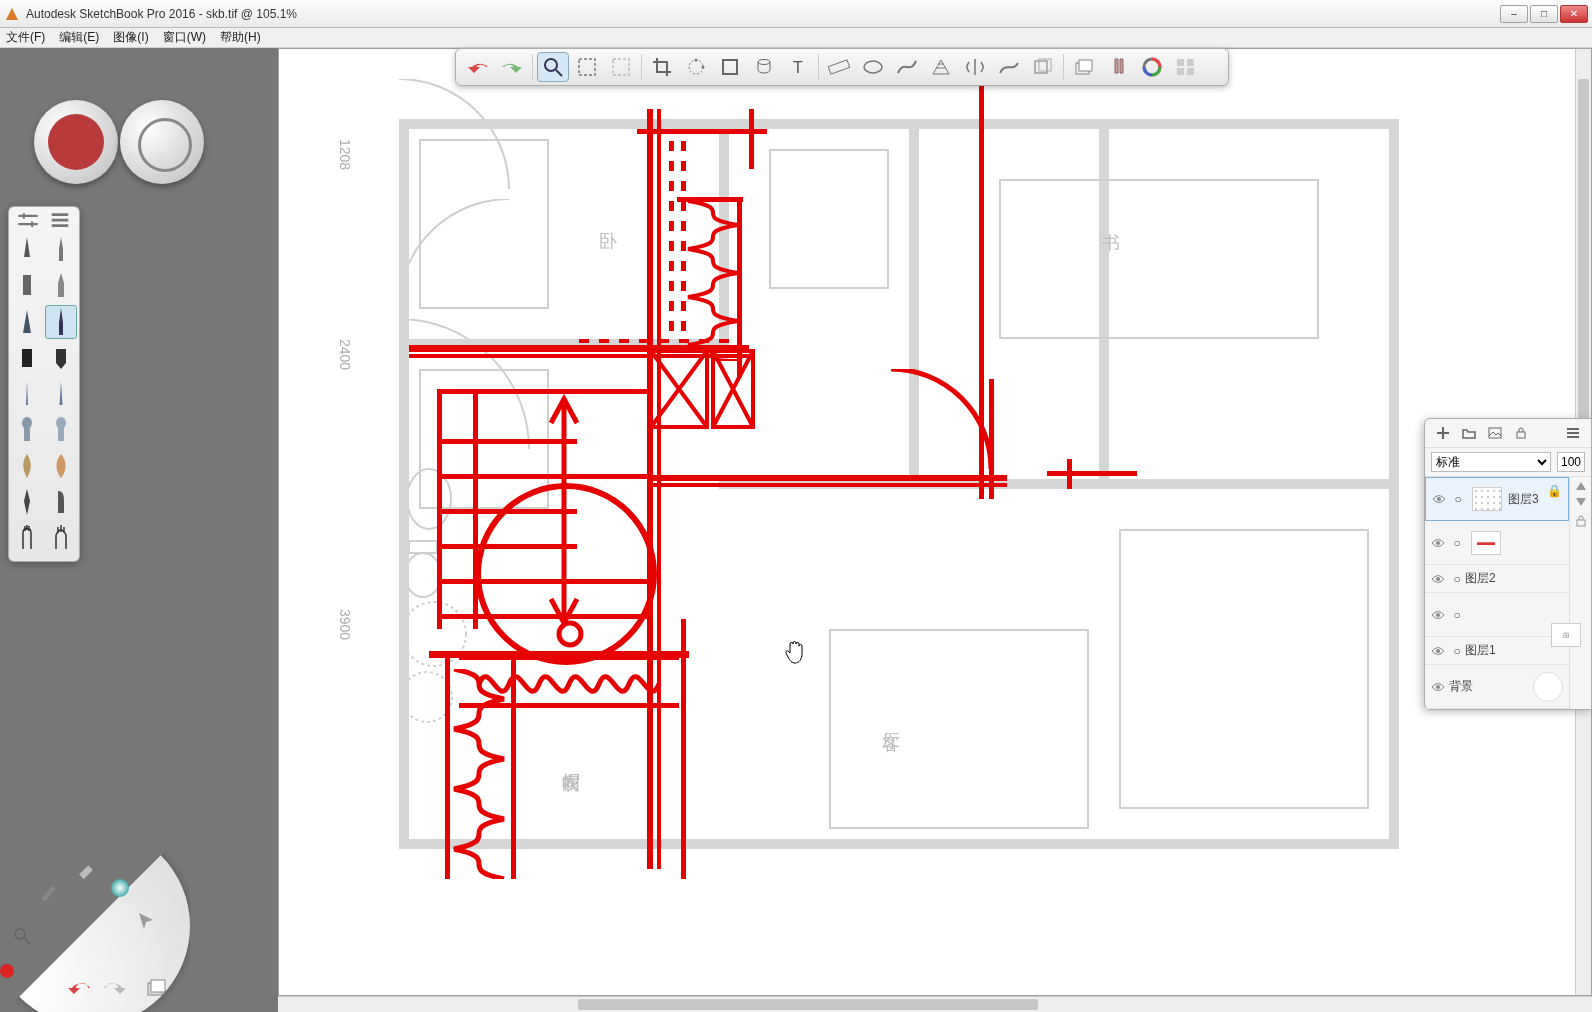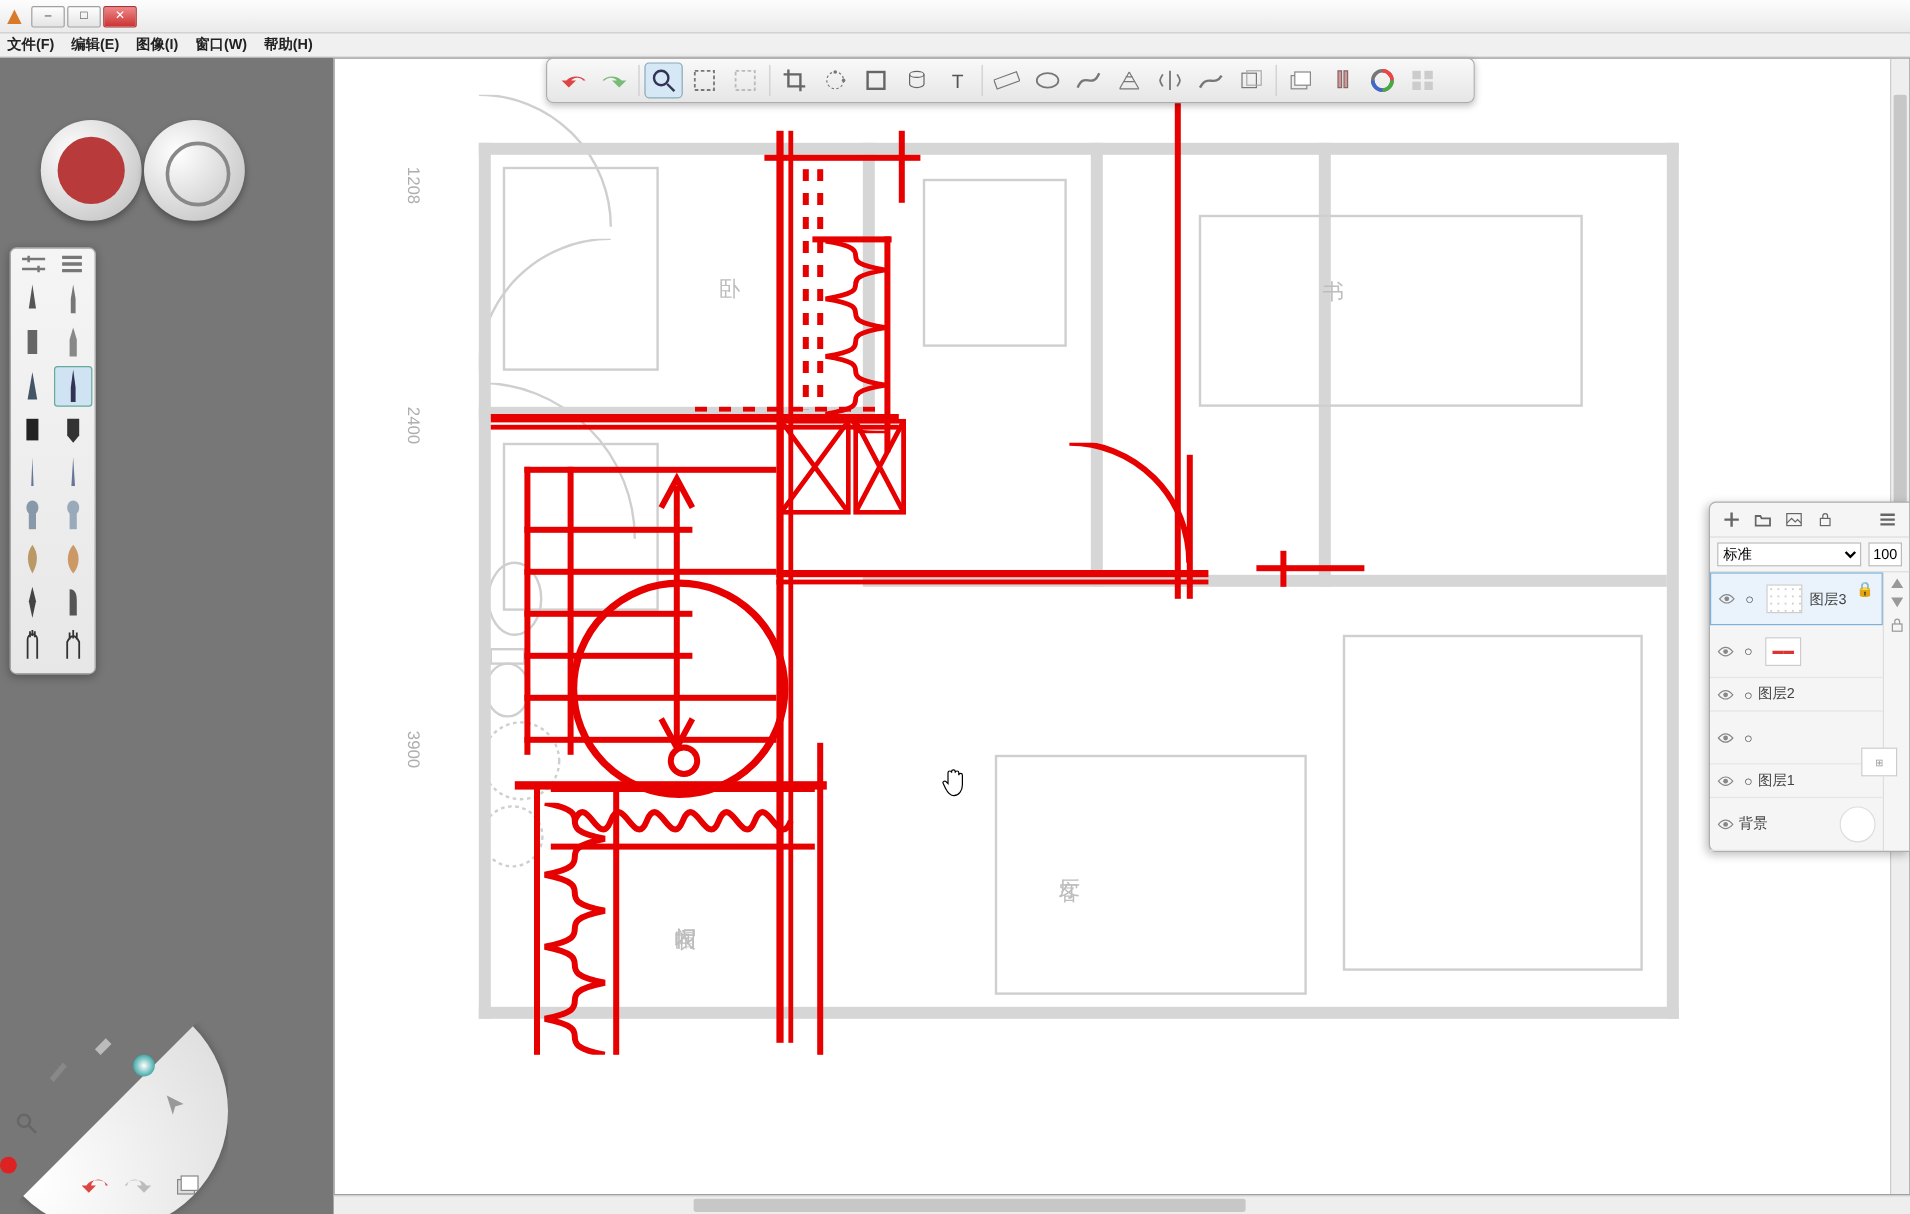--- a/index.html
+++ b/index.html
@@ -7,21 +7,21 @@
 
 
 .titlebar { height: 28px; background: linear-gradient(#fdfdfd,#eaeaea); border-bottom: 1px solid #b9b9b9; display: flex; align-items: center; padding: 0 4px; font-size: 12px; color: #333; }
 .titlebar .app-icon { width: 16px; height: 16px; margin-right: 6px; display: inline-flex; align-items: center; justify-content: center; }
 .titlebar .title-text { flex: 1; }
 .win-controls { display: flex; gap: 2px; }
 .win-btn { width: 28px; height: 18px; border: 1px solid #a0a0a0; border-radius: 2px; background: linear-gradient(#fefefe,#e4e4e4); display: flex; align-items: center; justify-content: center; font-size: 10px; line-height: 1; }
 .win-close { background: linear-gradient(#e88,#c33); color: #fff; border-color: #a33; }
 
 
-.menubar { height: 20px; background: #f0f0f0; border-bottom: 1px solid #d0d0d0; display: flex; align-items: center; font-size: 12px; padding: 0 6px; gap: 14px; color: #222; font-weight: bold; }
+.menubar { height: 20px; background: #f0f0f0; border-bottom: 1px solid #d0d0d0; display: flex; align-items: center; font-size: 12px; padding: 0 6px; gap: 14px; color: #222; }
 .menubar span { cursor: default; }
 
 
 .workspace { position: absolute; top: 48px; left: 0; right: 0; bottom: 0; background: #777; }
 
 
 .canvas-wrap { position: absolute; left: 278px; top: 0; right: 0; bottom: 16px; background: #fff; border: 1px solid #a0a0a0; overflow: hidden; }
 .canvas-inner { position: absolute; left: 0; top: 0; right: 16px; bottom: 0; overflow: hidden; }
 .vscroll { position: absolute; right: 0; top: 0; width: 16px; bottom: 0; background: #eee; border-left: 1px solid #ccc; }
 .vscroll .thumb { position: absolute; left: 2px; right: 2px; top: 30px; height: 420px; background: #c7c7c7; border-radius: 2px; }
@@ -99,20 +99,21 @@
 </style>
 </head>
 <body>
 
 <div class="titlebar">
   <span class="app-icon">
     <svg viewBox="0 0 16 16">
         <path d="M2 14 L8 2 L14 14 Z" fill="#d97a2a"></path>
       </svg>
   </span>
+  <span class="title-text">Autodesk SketchBook Pro 2016 - skb.tif @ 105.1%</span>
   <div class="win-controls">
     <div class="win-btn">–</div>
     <div class="win-btn">□</div>
     <div class="win-btn win-close">✕</div>
   </div>
 </div>
 
 <div class="menubar">
   <span>文件(F)</span>
   <span>编辑(E)</span>

